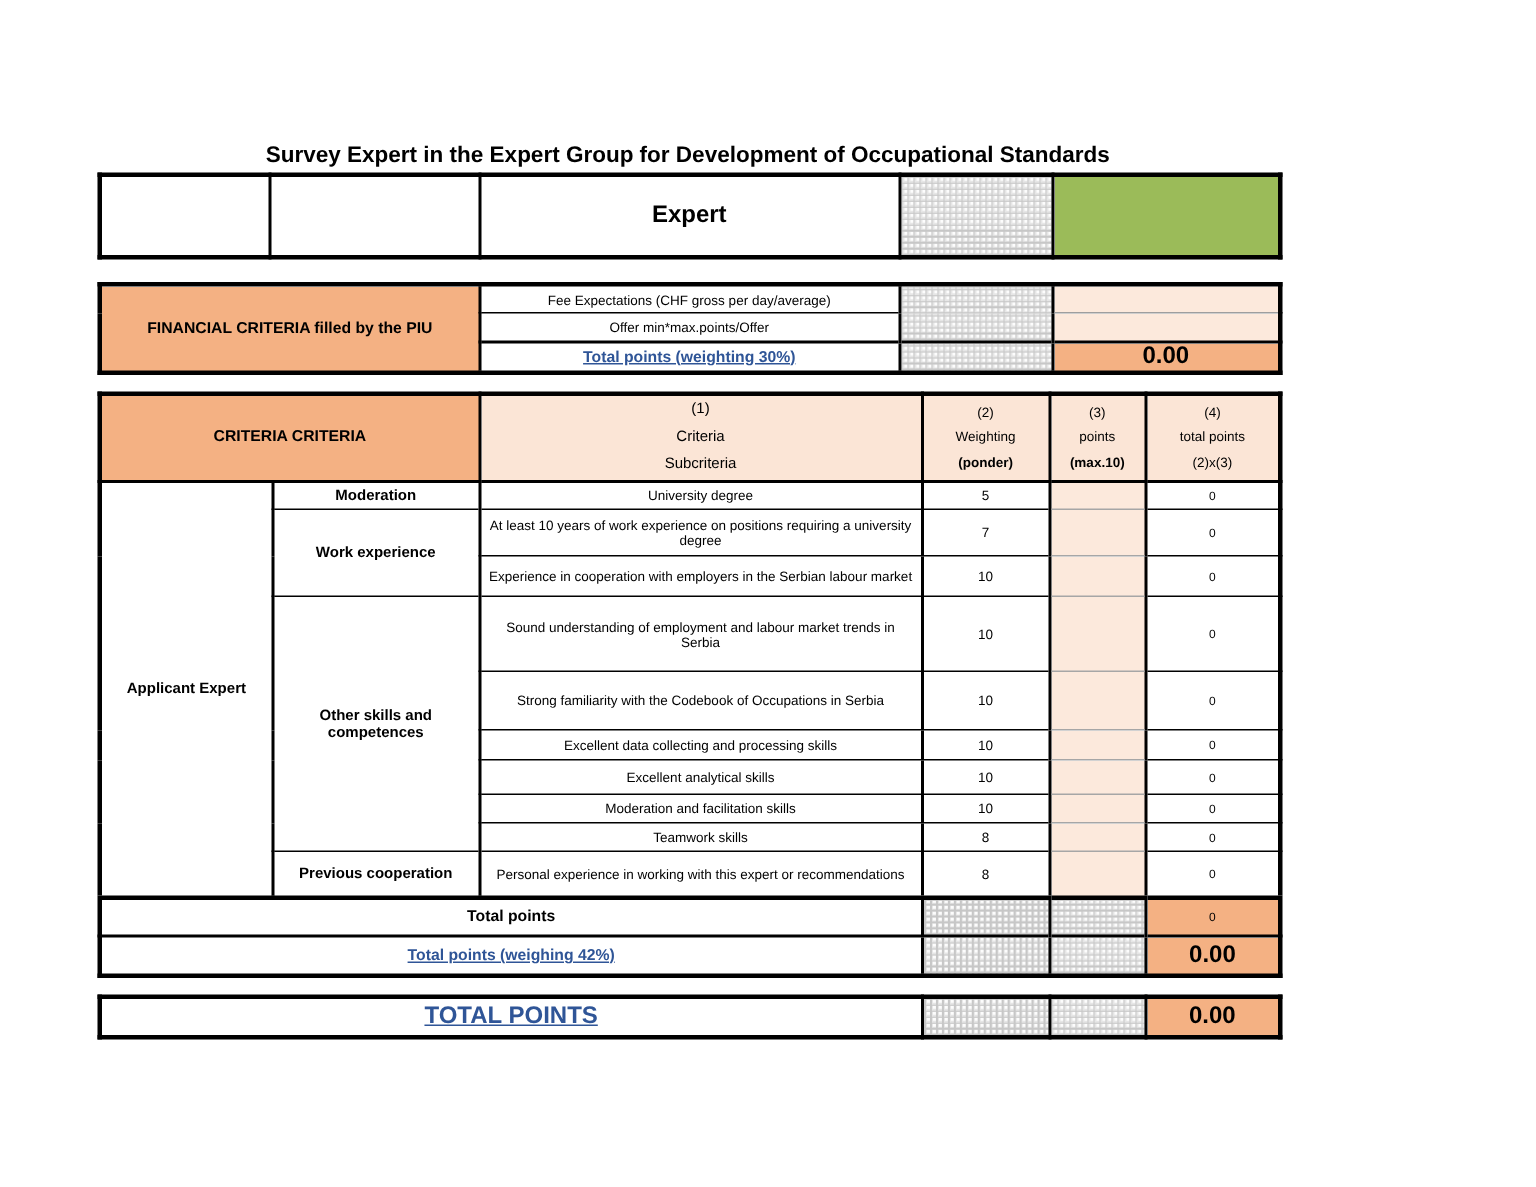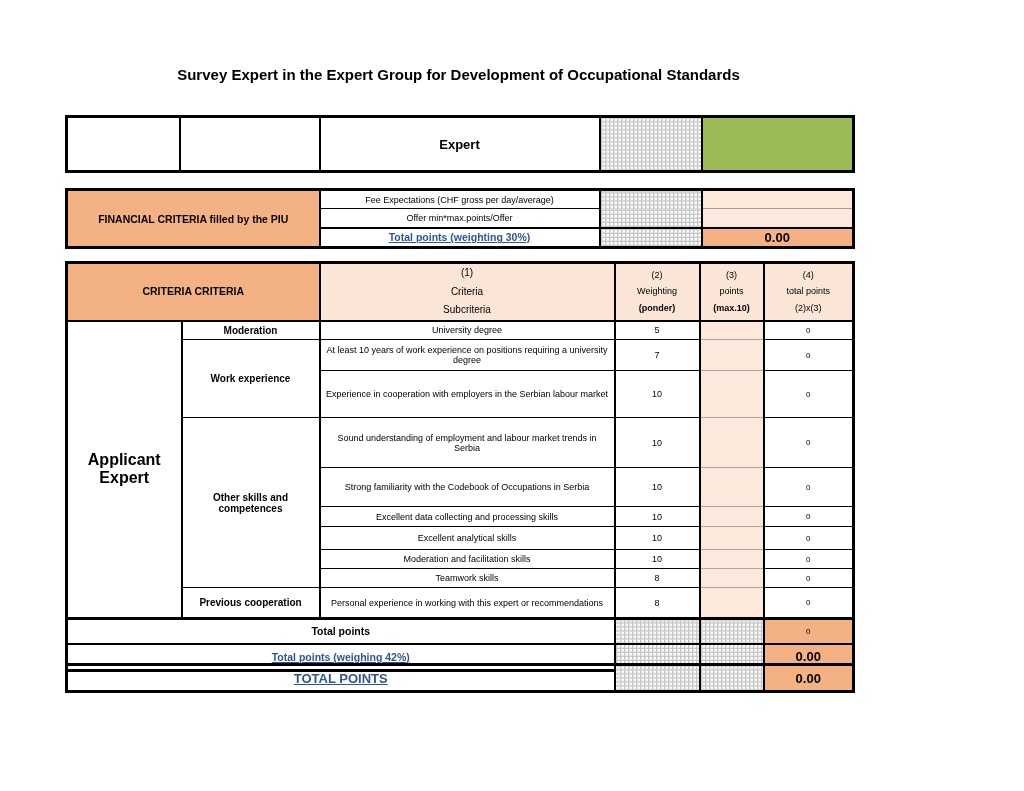--- a/index.html
+++ b/index.html
@@ -1,21 +1,21 @@
 <!DOCTYPE html>
 <html><head>
 <meta charset="utf-8">
 <style>
   html,body { margin:0; padding:0; background:#ffffff; }
   .page {
     position:relative; width:1024px; height:791px; background:#ffffff;
     font-family:"Liberation Sans", sans-serif; color:#000; overflow:hidden;
   }
   .title {
-    position:absolute; left:65px; top:66px; width:787px;
+    position:absolute; left:65px; top:95px; width:787px;
     text-align:center; font-size:15px; font-weight:bold;
   }
   table.t {
     position:absolute; left:65px; border-collapse:collapse; table-layout:fixed;
     border:3px solid #000;
   }
   td {
     border:1px solid #000; border-left-width:2px; border-right-width:2px;
     padding:0 3px; text-align:center; vertical-align:middle;
     font-size:9px; overflow:hidden; word-wrap:break-word;
@@ -30,22 +30,22 @@
       repeating-linear-gradient(0deg,#c7c7c7 0,#c7c7c7 1px,transparent 1px,transparent 4px),
       repeating-linear-gradient(90deg,#c7c7c7 0,#c7c7c7 1px,transparent 1px,transparent 4px),
       repeating-linear-gradient(0deg,#e6e6e6 0,#e6e6e6 2px,transparent 2px,transparent 4px),
       repeating-linear-gradient(90deg,#e6e6e6 0,#e6e6e6 2px,transparent 2px,transparent 4px);
   }
   .bold { font-weight:bold; }
   .fs8  { font-size:8px; }
   .fs9  { font-size:9px; }
   .fs10 { font-size:10px; }
   .fs105{ font-size:10.5px;text-align:center; }
-  .fs11 { font-size:13px; }
-  .fs12 { font-size:16px; }
+  .fs11 { font-size:16px; }
+  .fs12 { font-size:10px; }
   .link { color:#2F5597; font-weight:bold; text-decoration:underline; cursor:pointer; }
   .hdr td { border-bottom-width:2px; line-height:1.85; }
   .noline-b { border-bottom-width:0; }
   .noline-t { border-top-width:0; }
   .graysep-t { border-top:1px solid #9e9e9e; }
   .b2t { border-top-width:2px !important; border-top-color:#000 !important; border-top-style:solid !important; }
   .b3t { border-top-width:3px !important; }
   .pts { border-top:1px solid #a6a6a6; border-bottom:1px solid #a6a6a6; }
 </style>
 </head>
@@ -145,21 +145,21 @@
         <td class="fs8">0</td>
       </tr>
 
       <tr style="height:31px">
         <td rowspan="2" class="bold fs10">Work experience</td>
         <td>At least 10 years of work experience on positions requiring a university degree</td>
         <td>7</td>
         <td class="cream-light pts"></td>
         <td class="fs8">0</td>
       </tr>
-      <tr style="height:47px">
+      <tr style="height:27px">
         <td>Experience in cooperation with employers in the Serbian labour market</td>
         <td>10</td>
         <td class="cream-light pts"></td>
         <td class="fs8">0</td>
       </tr>
 
       <tr style="height:50px">
         <td rowspan="6" class="bold fs10">Other skills and competences</td>
         <td>Sound understanding of employment and labour market trends in Serbia</td>
         <td>10</td>

